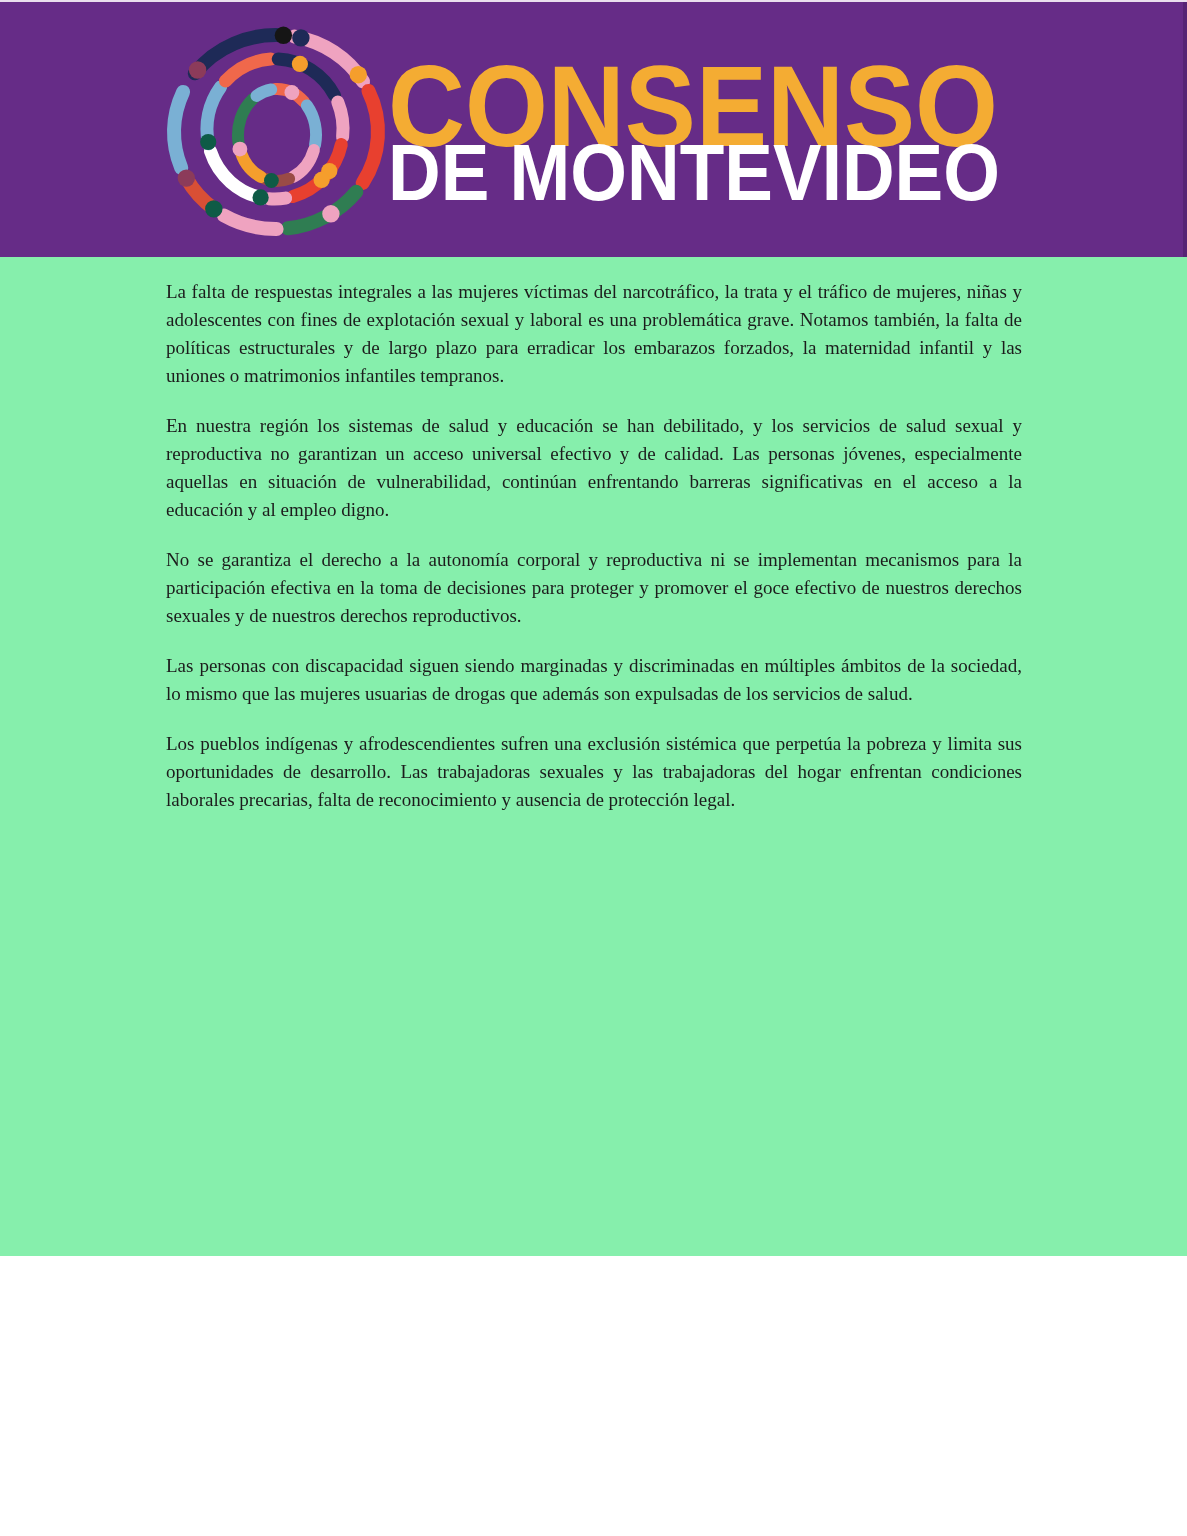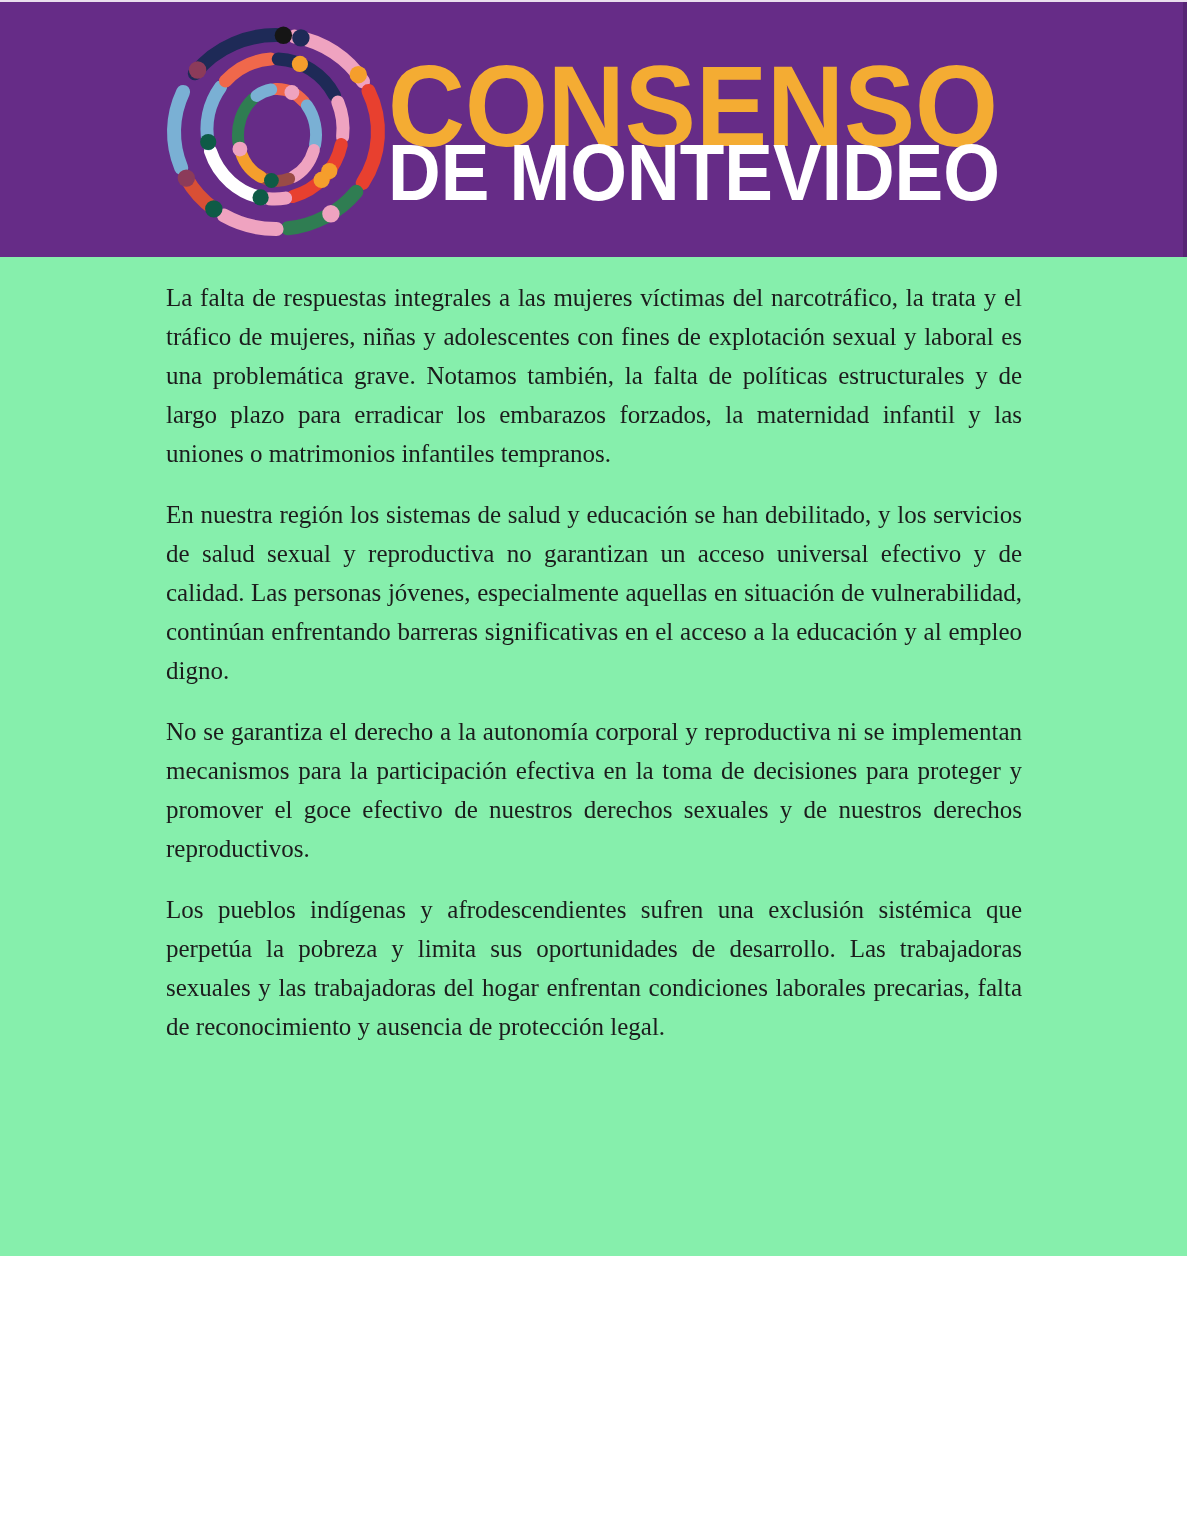--- a/index.html
+++ b/index.html
@@ -35,22 +35,22 @@
     font-weight:bold;font-size:70px;fill:#ffffff;
   }
   
   .doc-body{
     position:absolute;top:257px;left:166px;width:856px;
     padding-top:21px;
     color:var(--ink);
   }
   .doc-body p{
     margin:0 0 22px 0;
-    font-size:25px;
-    line-height:39px;
+    font-size:19px;
+    line-height:28px;
     text-align:justify;
   }
   
   .footer-band{
     position:absolute;left:0;top:1367px;width:1187px;height:169px;
     background:var(--purple);
     box-sizing:border-box;
     border-top:1px solid #e5dcea;
     box-shadow:inset -4px 0 0 rgba(40,10,60,.25);
   }
@@ -114,20 +114,21 @@
         <text class="title-line1" x="2" y="90" textLength="610" lengthAdjust="spacingAndGlyphs">CONSENSO</text>
         <text class="title-line2" x="2" y="137" textLength="612" lengthAdjust="spacingAndGlyphs">DE MONTEVIDEO</text>
       </g>
     </svg>
   </header>
 
   <main class="doc-body">
     <p>La falta de respuestas integrales a las mujeres víctimas del narcotráfico, la trata y el tráfico de mujeres, niñas y adolescentes con fines de explotación sexual y laboral es una problemática grave. Notamos también, la falta de políticas estructurales y de largo plazo para erradicar los embarazos forzados, la maternidad infantil y las uniones o matrimonios infantiles tempranos.</p>
     <p>En nuestra región los sistemas de salud y educación se han debilitado, y los servicios de salud sexual y reproductiva no garantizan un acceso universal efectivo y de calidad. Las personas jóvenes, especialmente aquellas en situación de vulnerabilidad, continúan enfrentando barreras significativas en el acceso a la educación y al empleo digno.</p>
     <p>No se garantiza el derecho a la autonomía corporal y reproductiva ni se implementan mecanismos para la participación efectiva en la toma de decisiones para proteger y promover el goce efectivo de nuestros derechos sexuales y de nuestros derechos reproductivos.</p>
+    <p>Las personas con discapacidad siguen siendo marginadas y discriminadas en múltiples ámbitos de la sociedad, lo mismo que las mujeres usuarias de drogas que además son expulsadas de los servicios de salud.</p>
     <p>Los pueblos indígenas y afrodescendientes sufren una exclusión sistémica que perpetúa la pobreza y limita sus oportunidades de desarrollo. Las trabajadoras sexuales y las trabajadoras del hogar enfrentan condiciones laborales precarias, falta de reconocimiento y ausencia de protección legal.</p>
   </main>
 
   <footer class="footer-band">
     <svg class="ornament-svg" viewBox="0 0 1187 169">
         <path d="M150.0 102.9 A26 28 0 0 1 143.3 114.8" fill="none" stroke="#E8402F" stroke-width="9" stroke-linecap="round"></path>
         <path d="M141.2 116.9 A26 28 0 0 1 120.9 122.7" fill="none" stroke="#7AB0D4" stroke-width="9" stroke-linecap="round"></path>
         <path d="M118.1 122.0 A26 28 0 0 1 99.7 101.4" fill="none" stroke="#F0684B" stroke-width="9" stroke-linecap="round"></path>
         <path d="M99.2 98.4 A26 28 0 0 1 103.9 78.7" fill="none" stroke="#D94F35" stroke-width="9" stroke-linecap="round"></path>
         <path d="M105.6 76.3 A26 28 0 0 1 126.2 67.0" fill="none" stroke="#F59E2C" stroke-width="9" stroke-linecap="round"></path>

